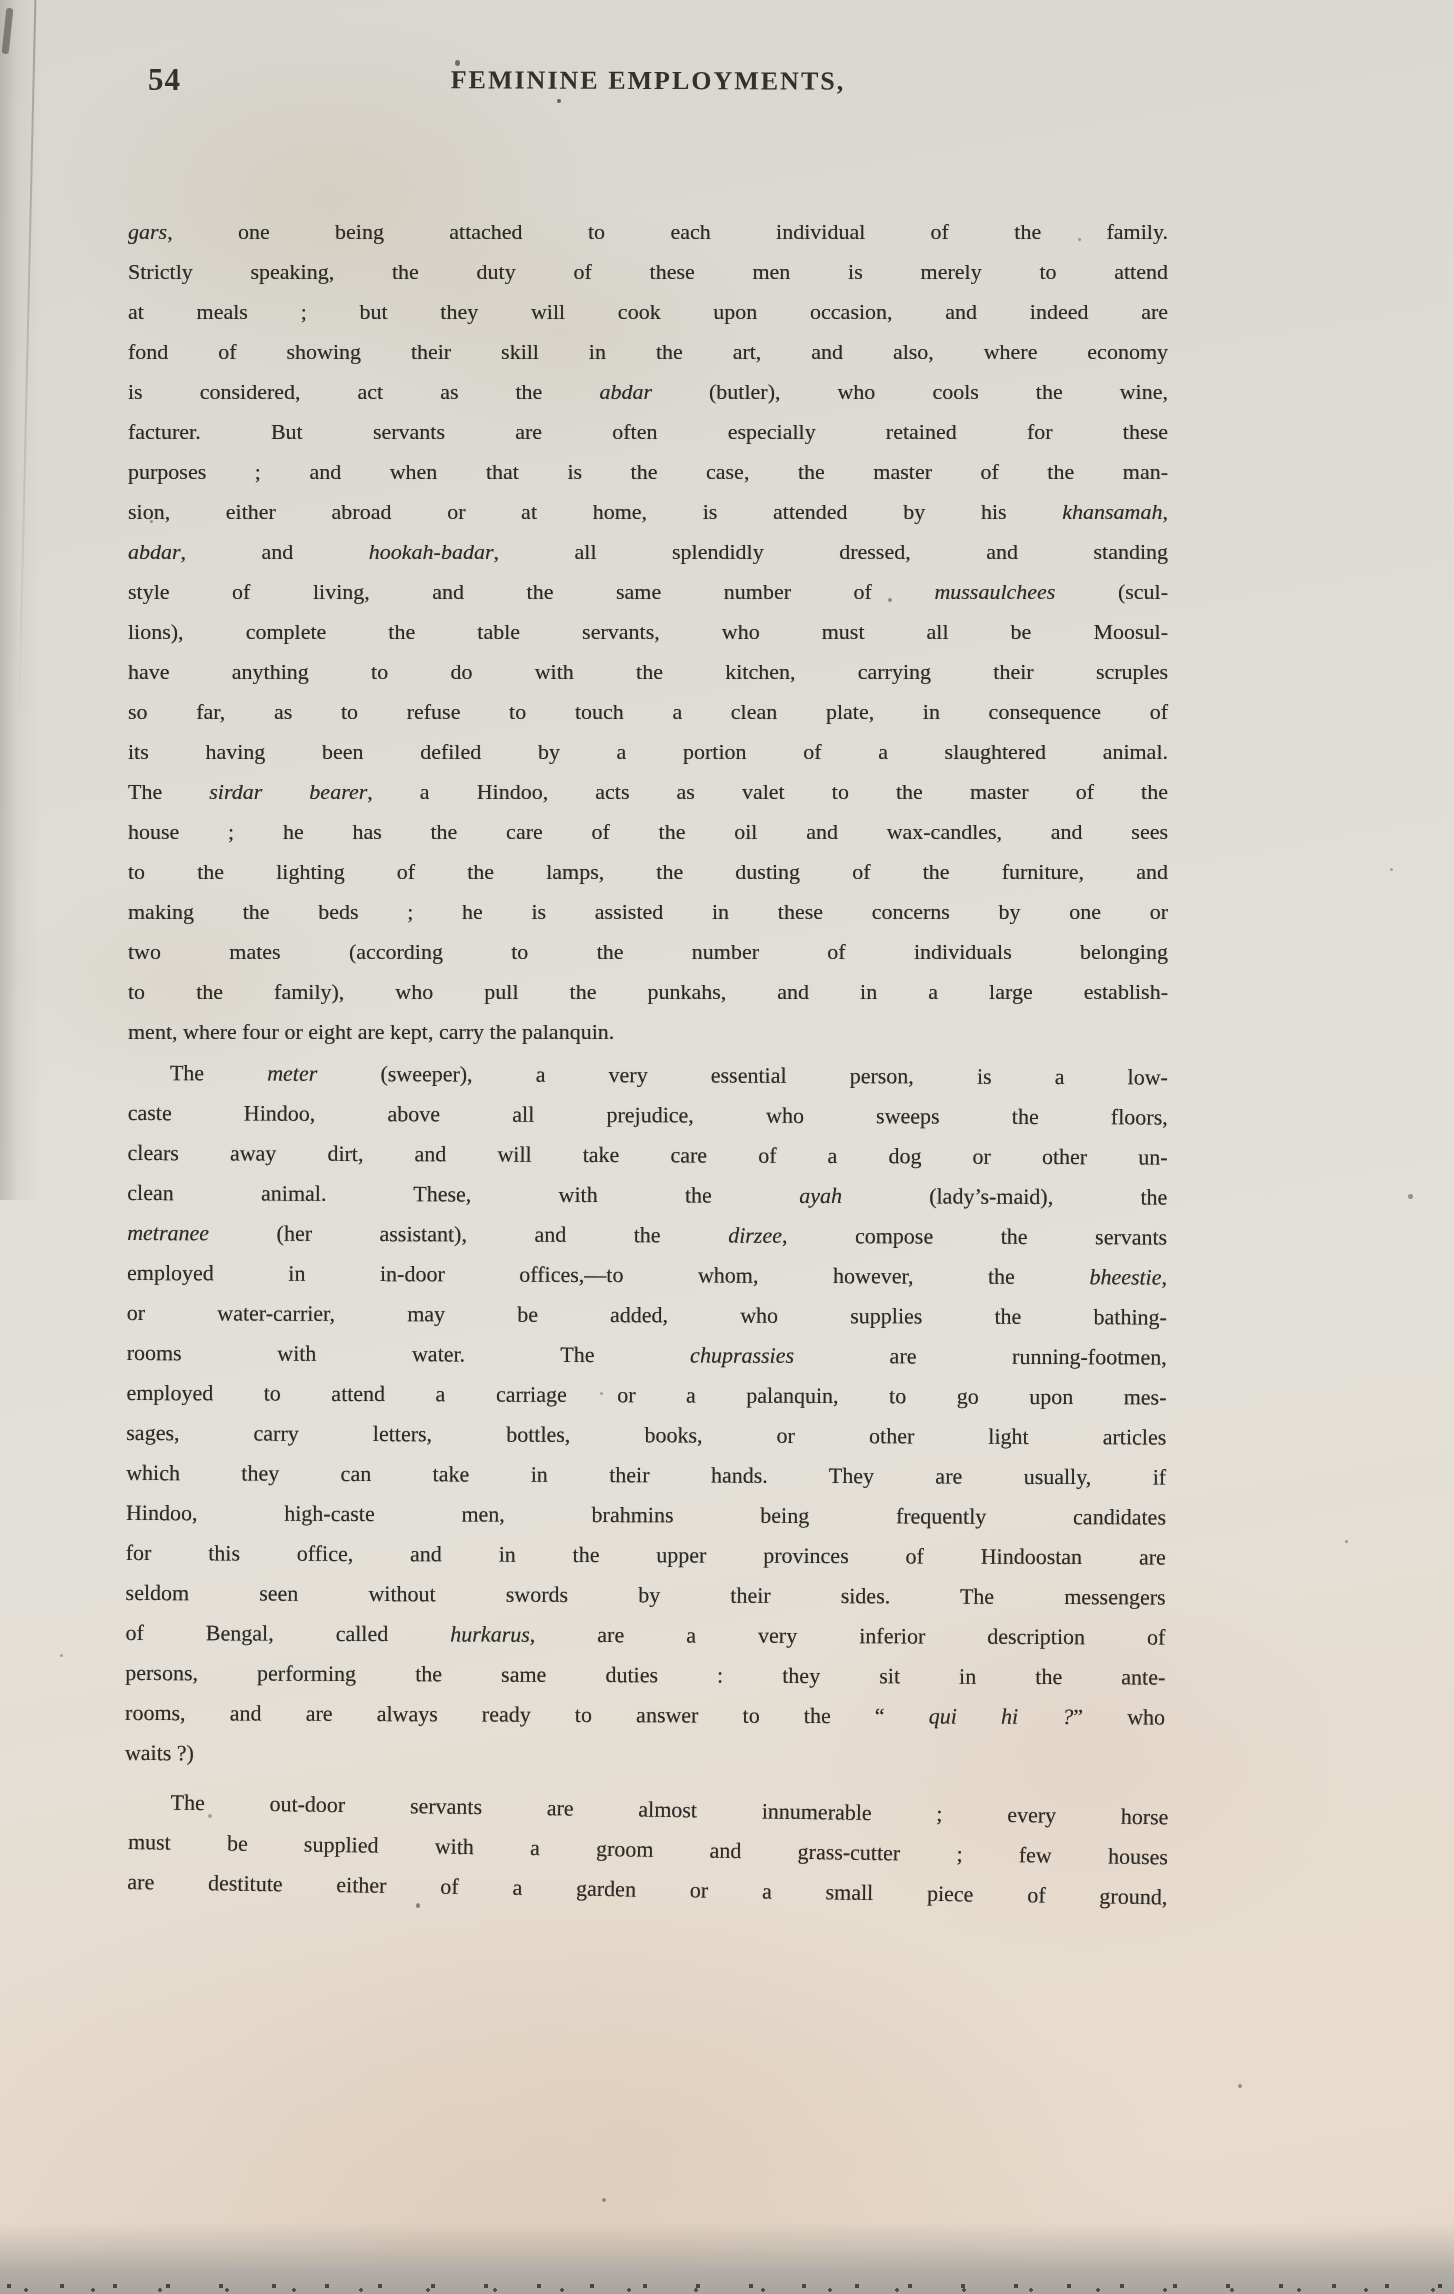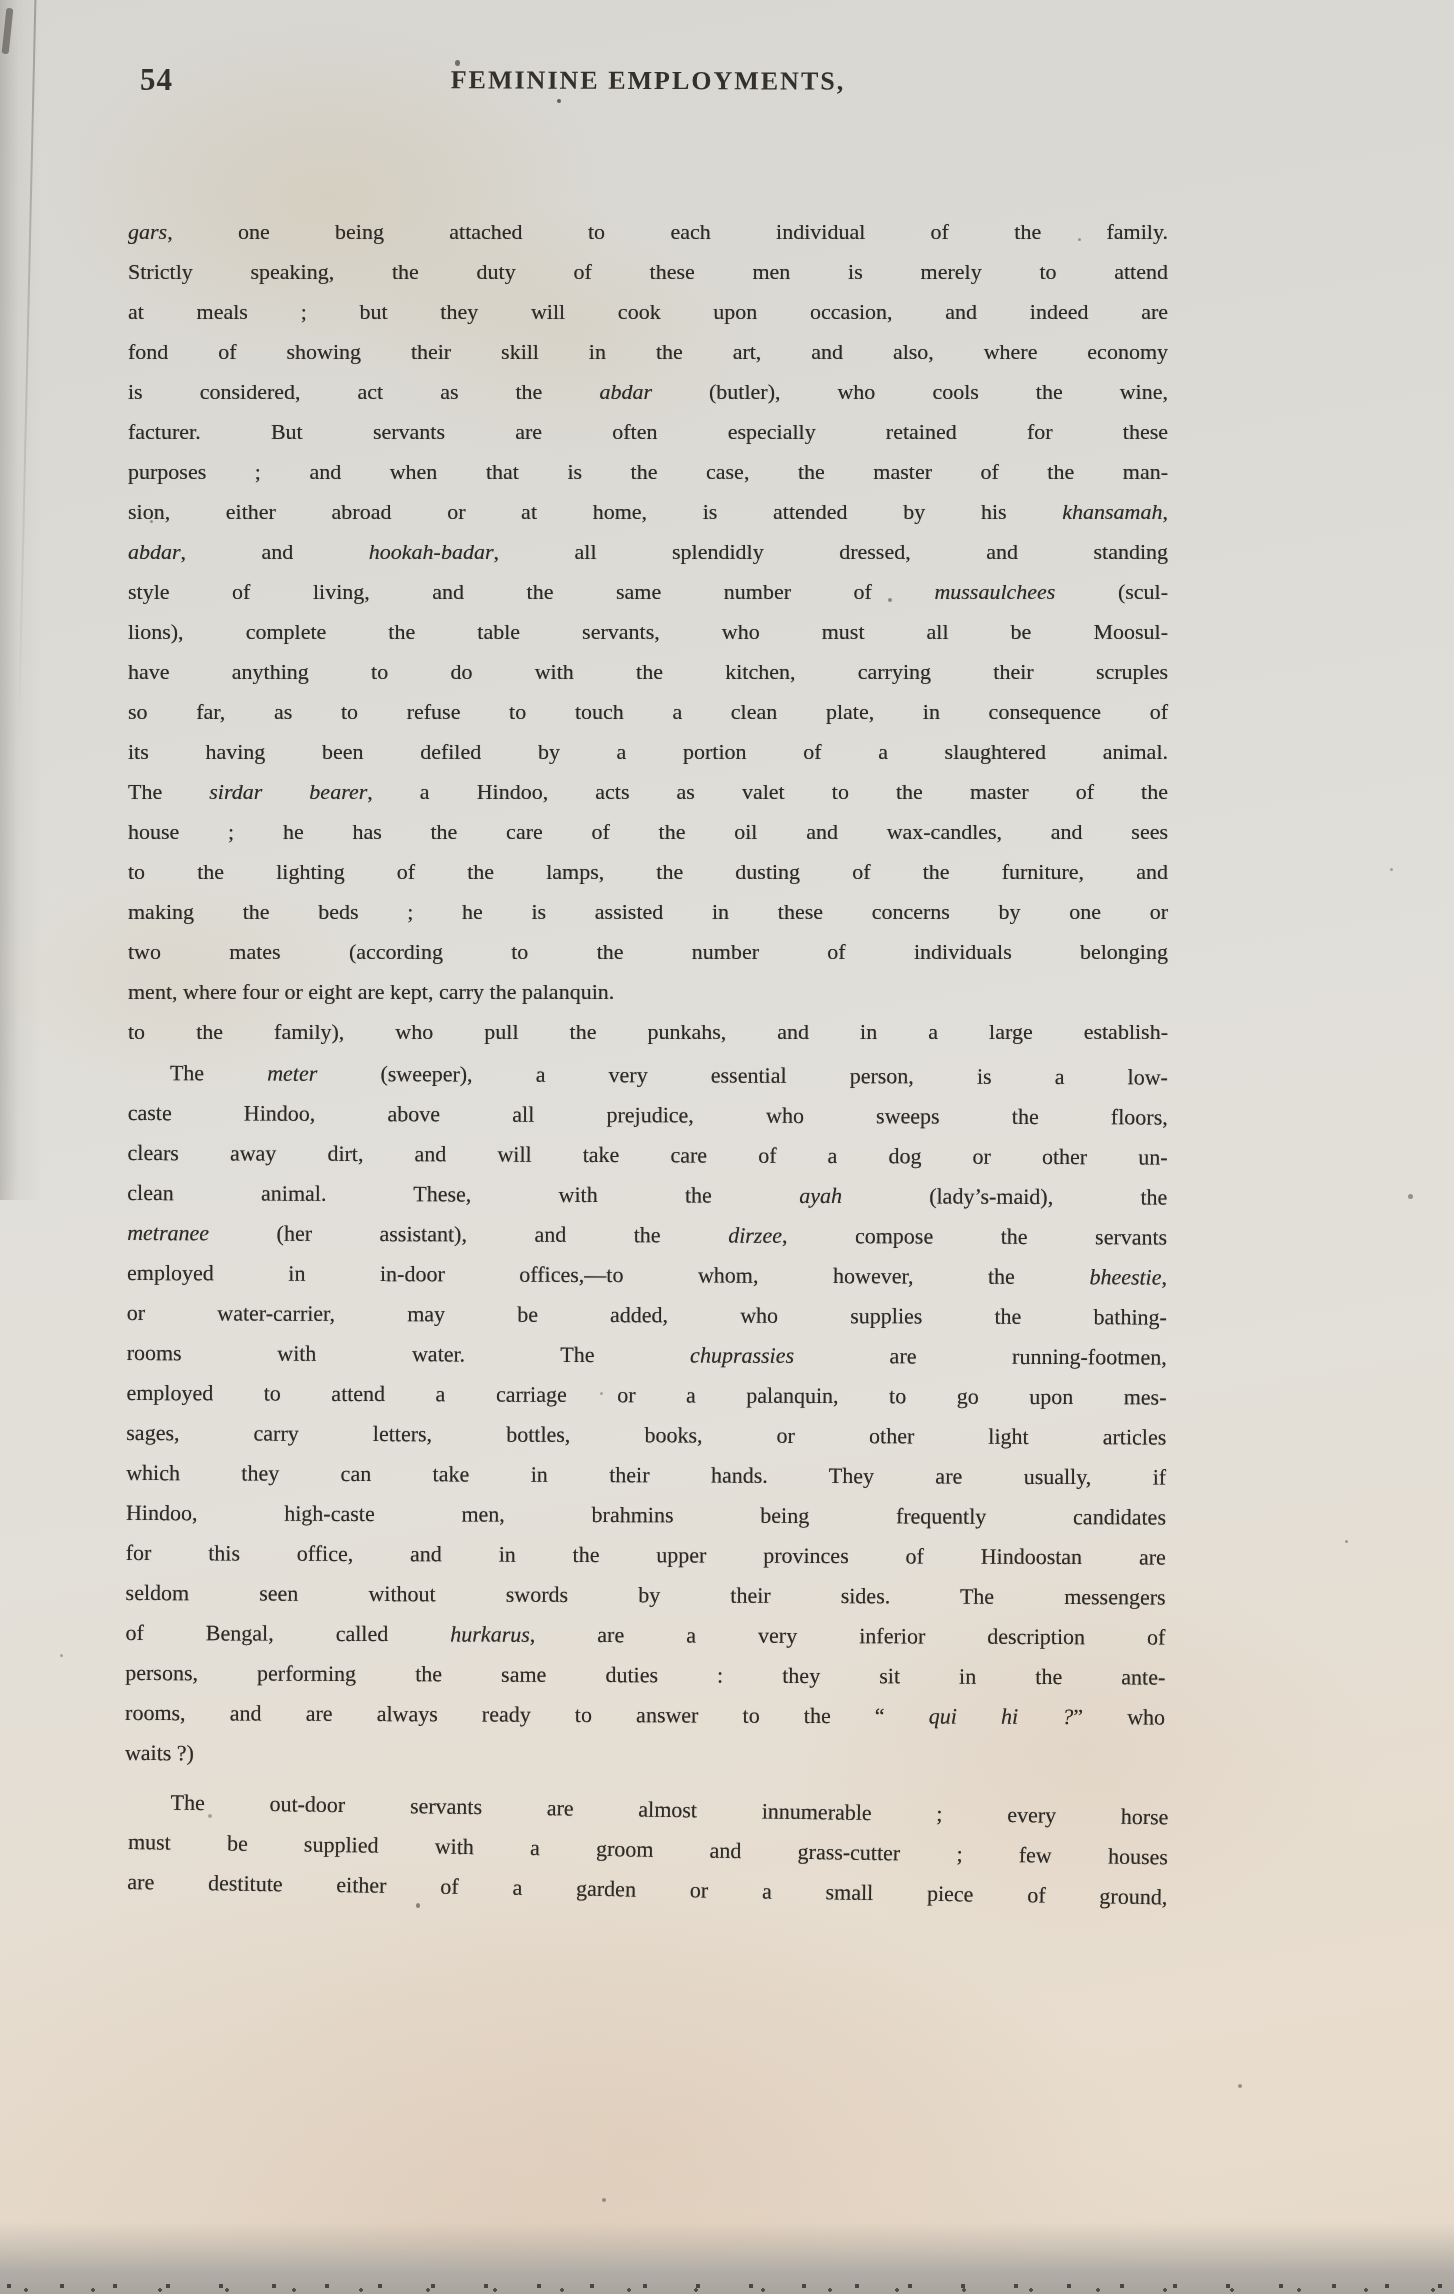--- a/index.html
+++ b/index.html
@@ -42,21 +42,21 @@
       radial-gradient(circle 2.5px at 9px 18px, #403d39 98%, rgba(0,0,0,0) 100%),
       radial-gradient(circle 2px at 26px 22px, #4a4742 98%, rgba(0,0,0,0) 100%),
       radial-gradient(circle 1.5px at 41px 14px, #3a3733 98%, rgba(0,0,0,0) 100%);
     background-size:53px 26px, 67px 26px, 31px 26px;
     background-repeat:repeat-x;
   }
   .speck{position:absolute;border-radius:50%;background:#45413b;pointer-events:none;}
   
   .running-header{position:absolute;left:0;top:0;width:100%;color:#34302a;}
   .page-number{
-    position:absolute;left:140px;top:62px;
+    position:absolute;left:148px;top:62px;
     font-size:31px;font-weight:bold;letter-spacing:1px;
   }
   .header-title{
     position:absolute;left:128px;top:66px;width:1040px;
     text-align:center;font-size:26px;font-weight:bold;letter-spacing:2px;
     transform:rotate(0.2deg);
   }
   
   .text-block{
     position:absolute;left:128px;top:212px;width:1040px;
@@ -98,22 +98,22 @@
         <div class="line j"><span>style of living, and the same number of </span><i>mussaulchees</i><span> (scul-</span></div>
         <div class="line j"><span>lions), complete the table servants, who must all be Moosul-</span></div>
         <div class="line j"><span>have anything to do with the kitchen, carrying their scruples</span></div>
         <div class="line j"><span>so far, as to refuse to touch a clean plate, in consequence of</span></div>
         <div class="line j"><span>its having been defiled by a portion of a slaughtered animal.</span></div>
         <div class="line j"><span>The </span><i>sirdar bearer</i><span>, a Hindoo, acts as valet to the master of the</span></div>
         <div class="line j"><span>house ; he has the care of the oil and wax-candles, and sees</span></div>
         <div class="line j"><span>to the lighting of the lamps, the dusting of the furniture, and</span></div>
         <div class="line j"><span>making the beds ; he is assisted in these concerns by one or</span></div>
         <div class="line j"><span>two mates (according to the number of individuals belonging</span></div>
+        <div class="line j"><span>to the family), who pull the punkahs, and in a large establish-</span></div>
         <div class="line"><span>ment, where four or eight are kept, carry the palanquin.</span></div>
-        <div class="line j"><span>to the family), who pull the punkahs, and in a large establish-</span></div>
       </div>
       <div class="para para-2">
         <div class="line j indent"><span>The </span><i>meter</i><span> (sweeper), a very essential person, is a low-</span></div>
         <div class="line j"><span>caste Hindoo, above all prejudice, who sweeps the floors,</span></div>
         <div class="line j"><span>clears away dirt, and will take care of a dog or other un-</span></div>
         <div class="line j"><span>clean animal.  These, with the </span><i>ayah</i><span> (lady’s-maid), the</span></div>
         <div class="line j"><i>metranee</i><span> (her assistant), and the </span><i>dirzee</i><span>, compose the servants</span></div>
         <div class="line j"><span>employed in in-door offices,—to whom, however, the </span><i>bheestie</i><span>,</span></div>
         <div class="line j"><span>or water-carrier, may be added, who supplies the bathing-</span></div>
         <div class="line j"><span>rooms with water.  The </span><i>chuprassies</i><span> are running-footmen,</span></div>

